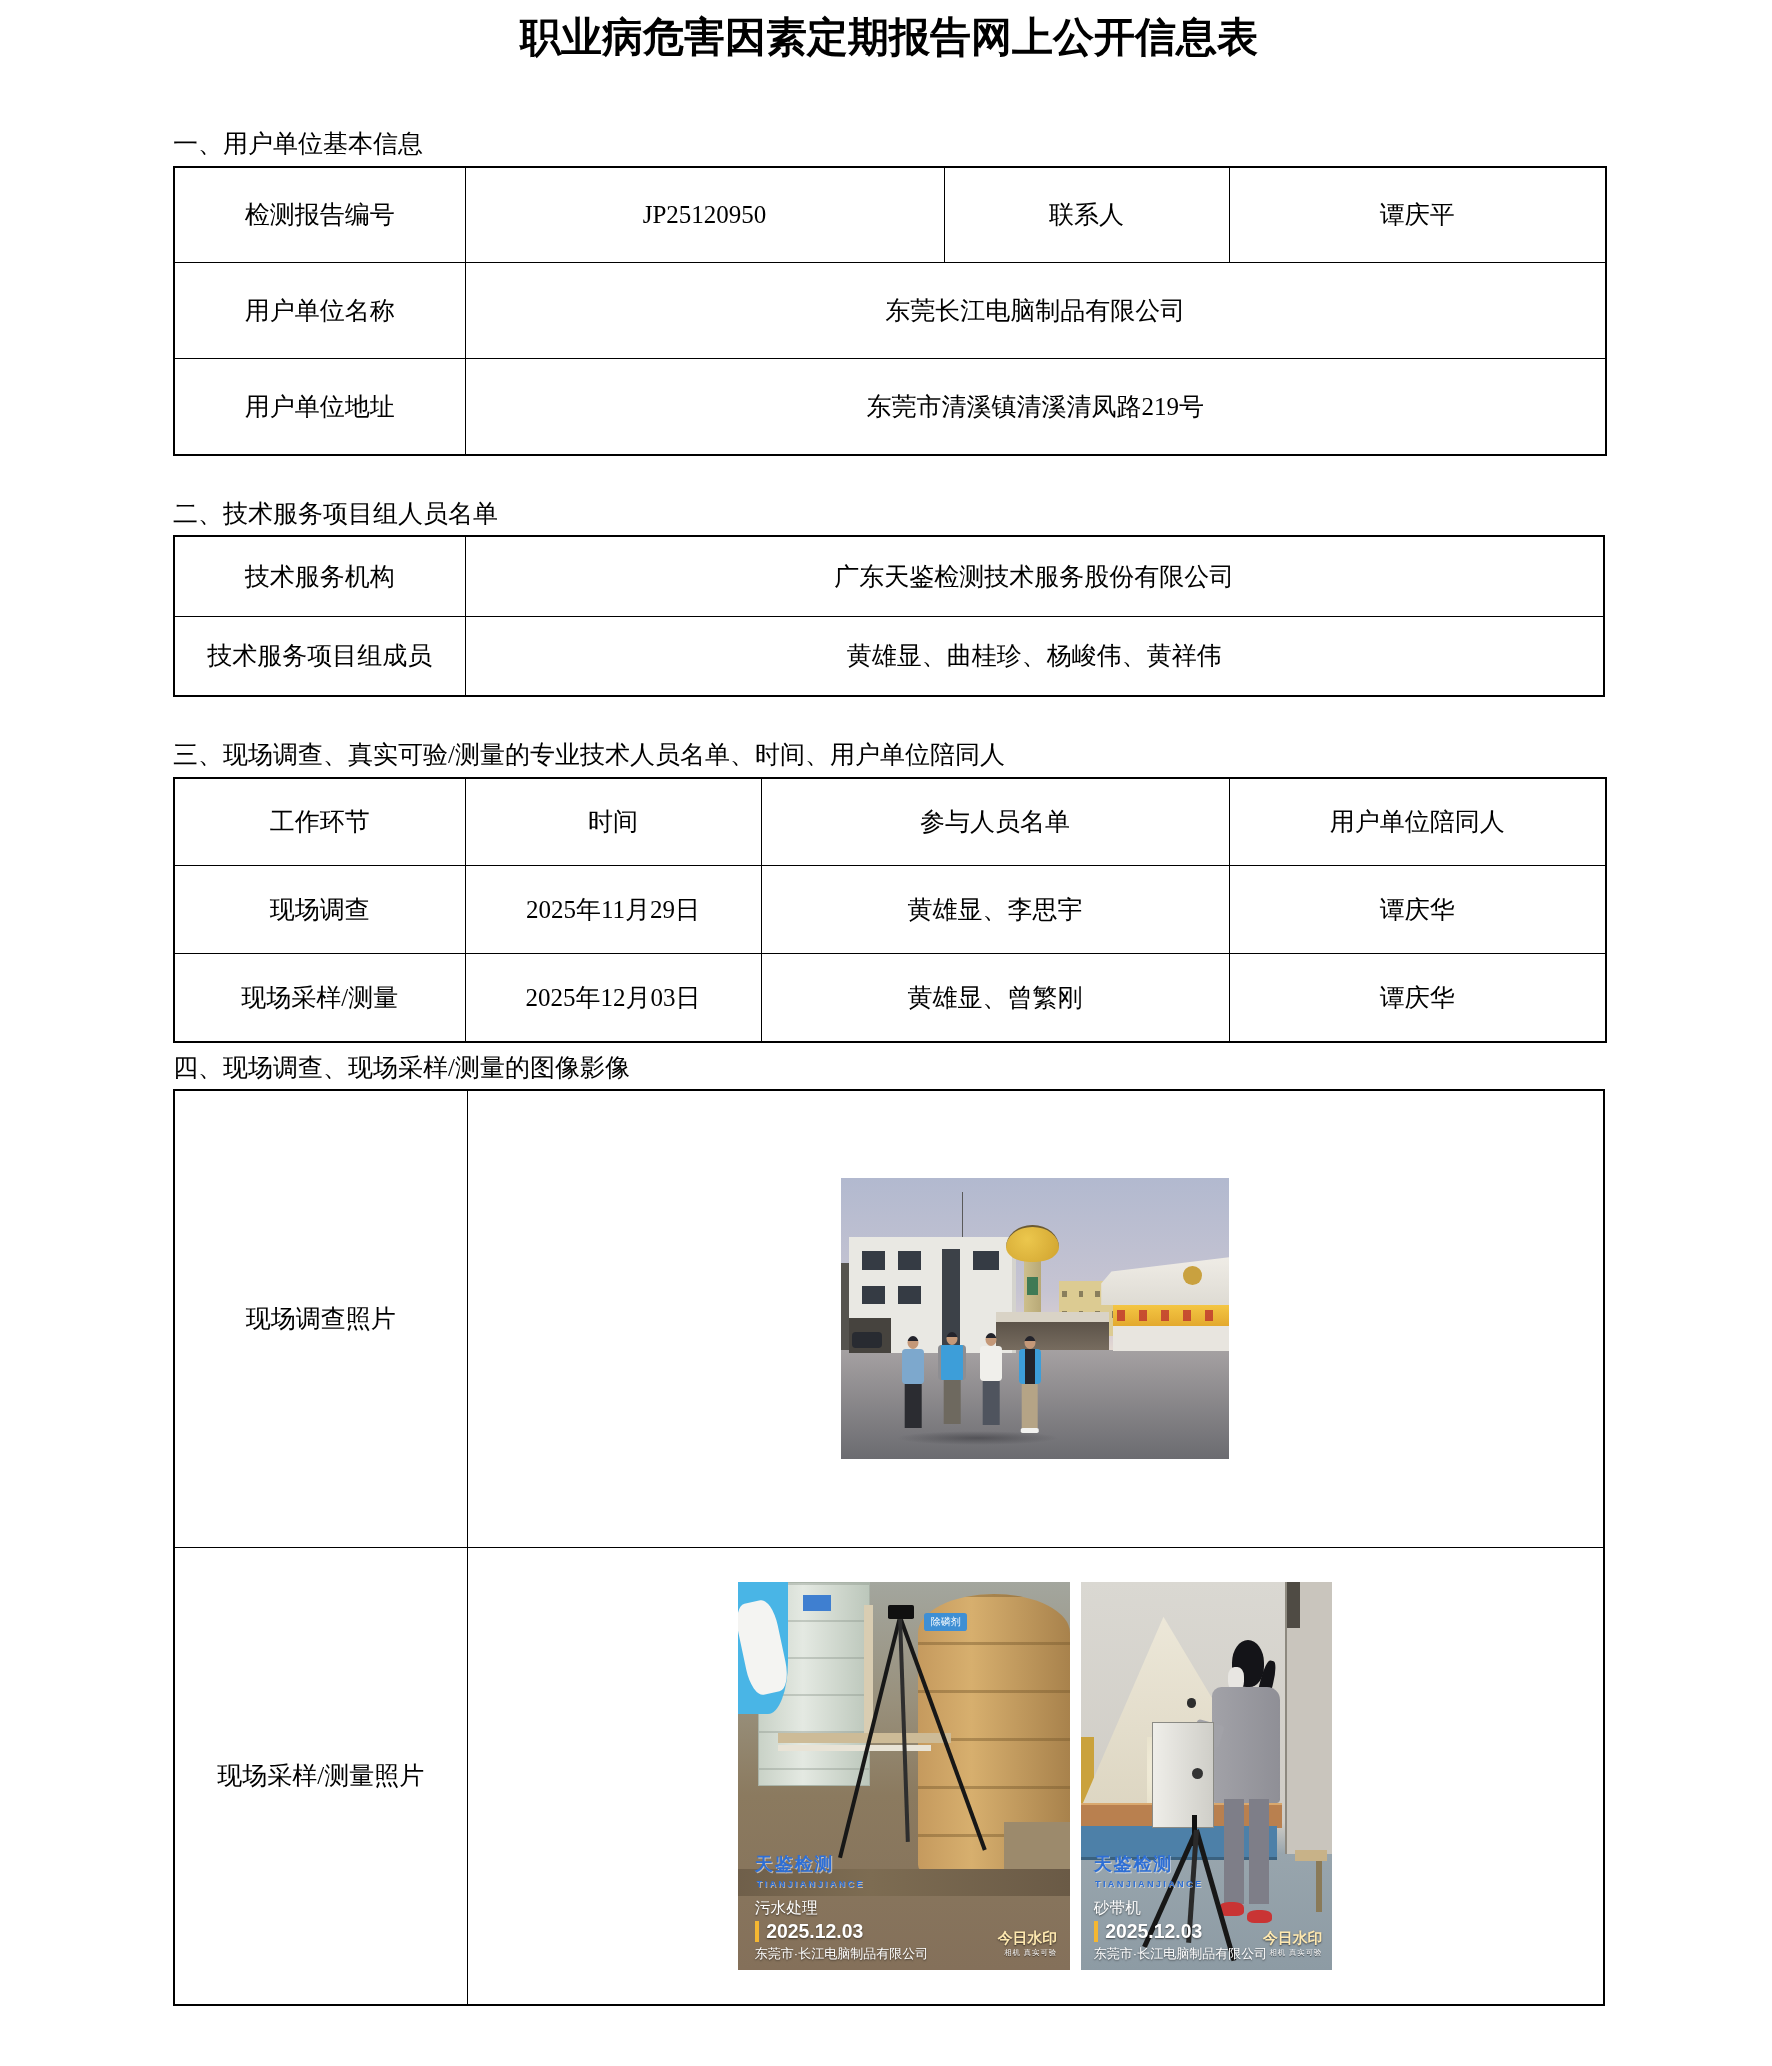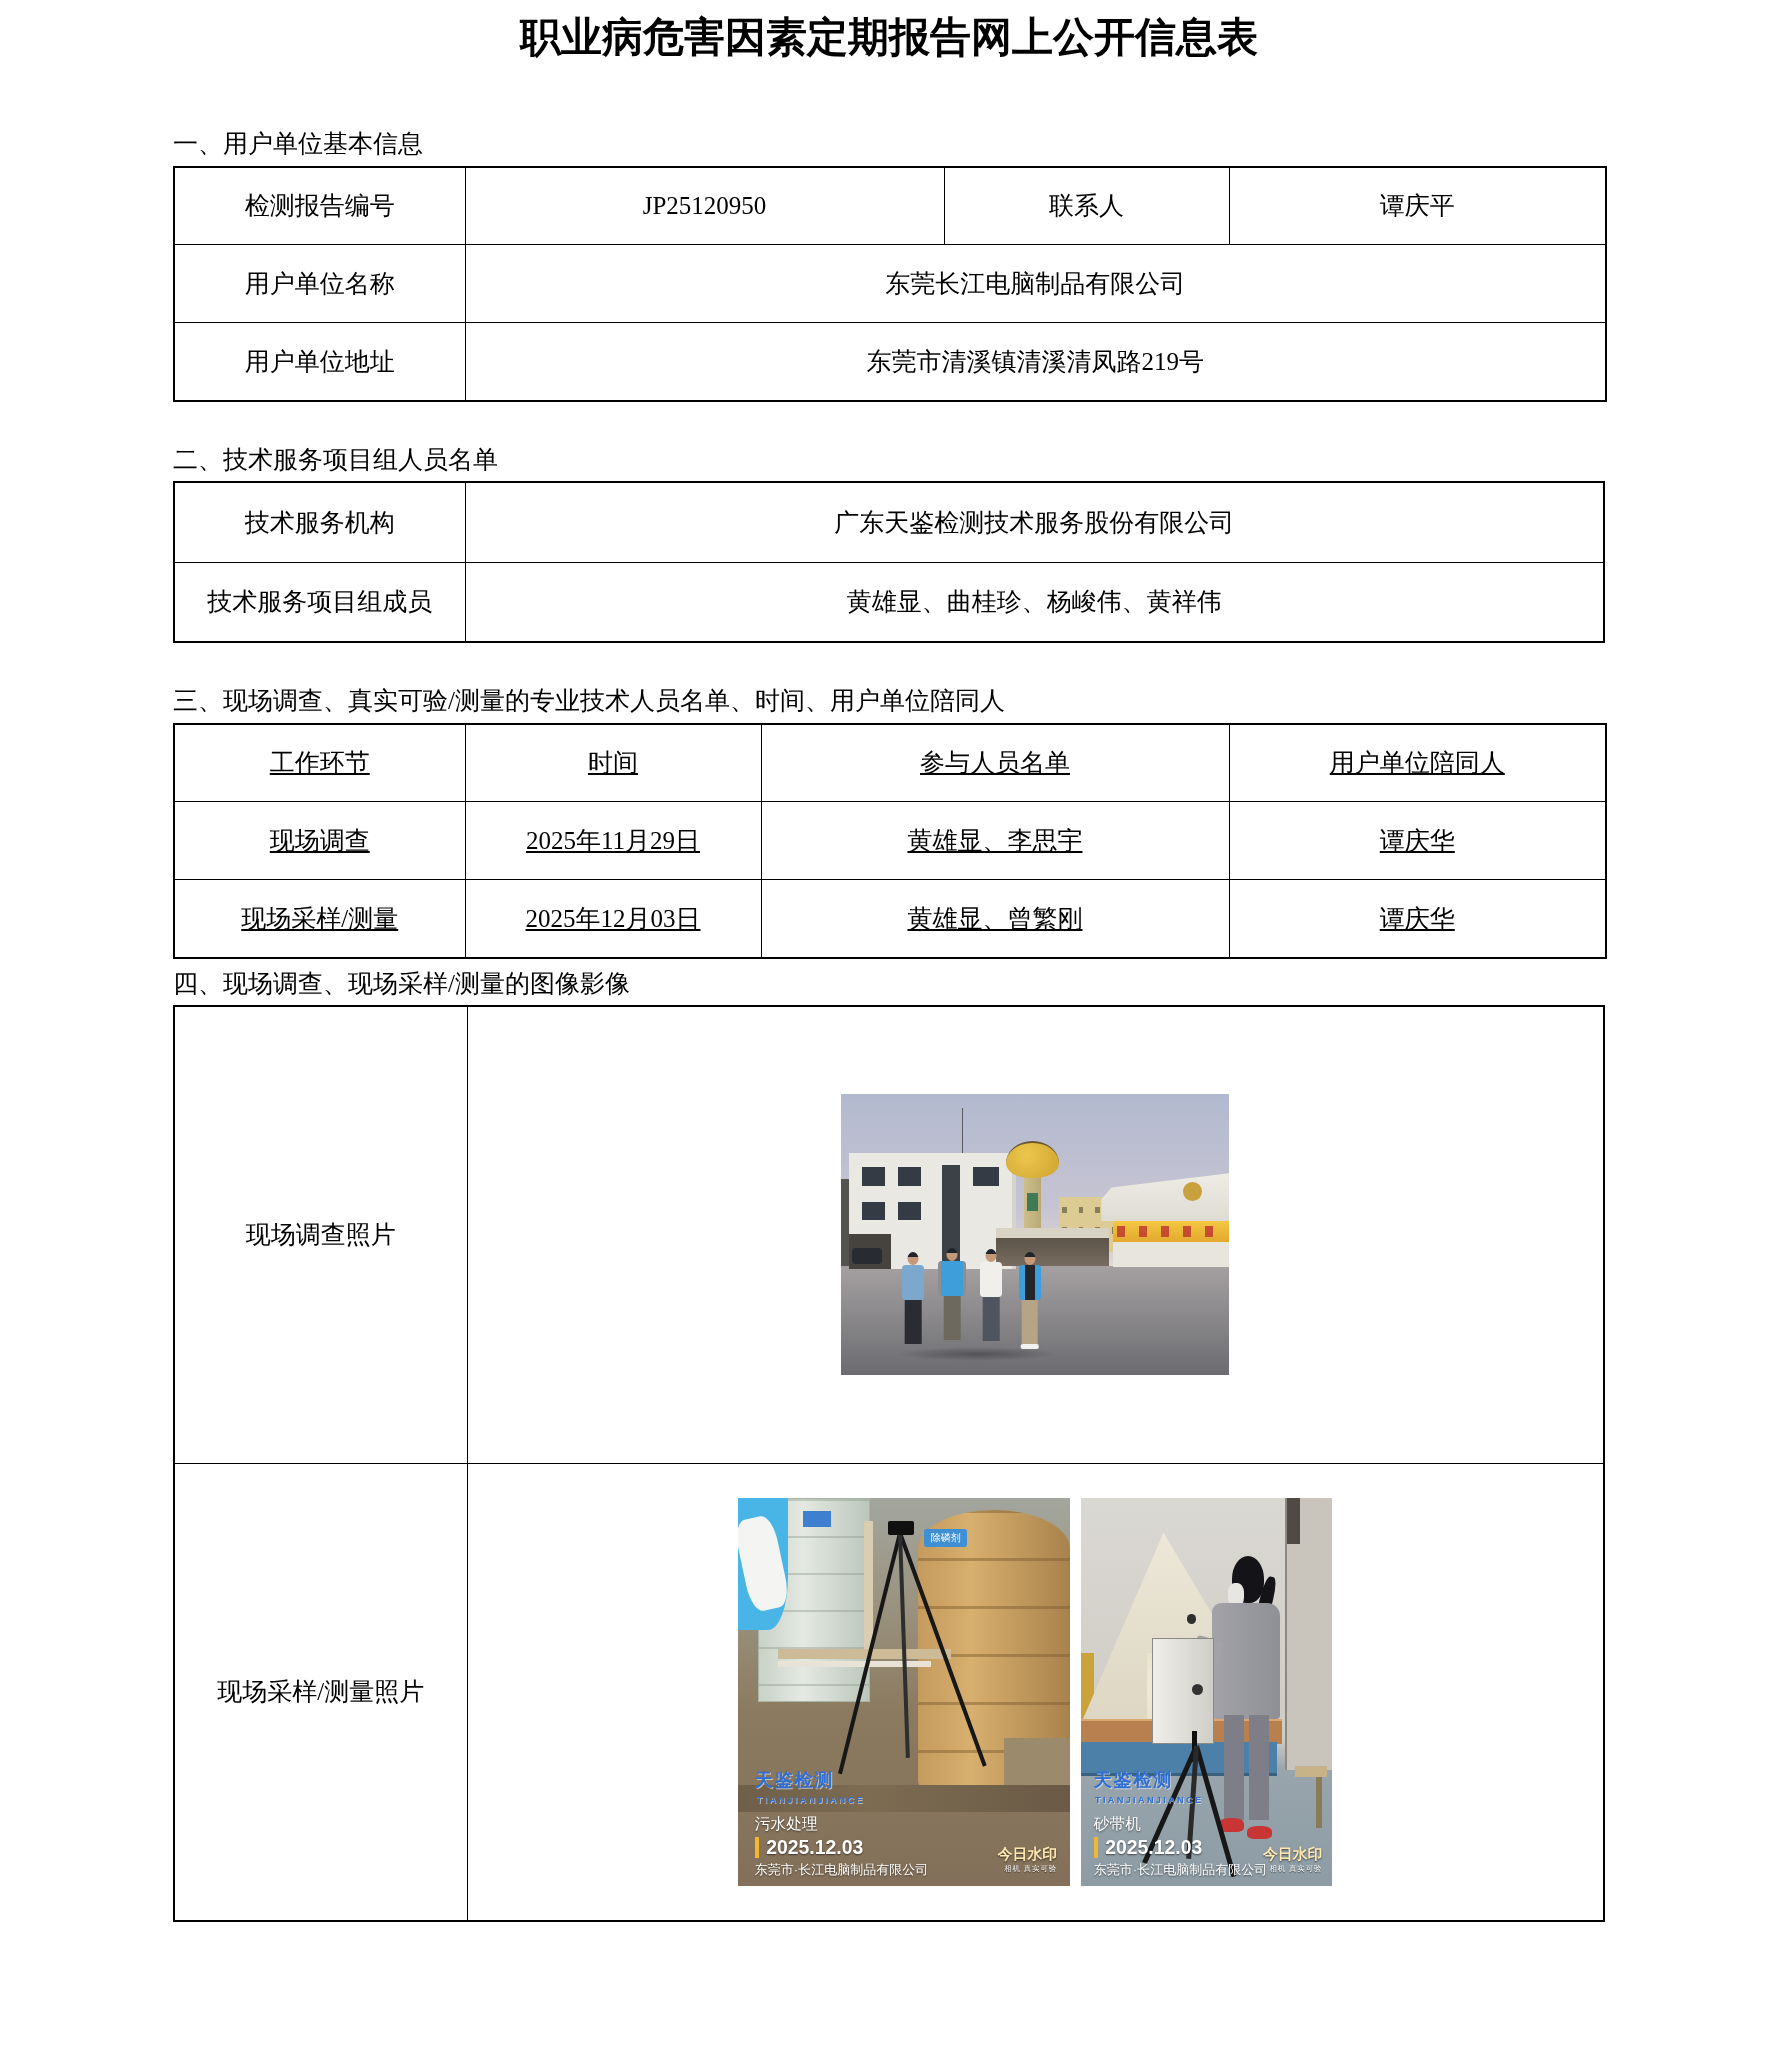--- a/index.html
+++ b/index.html
@@ -7,21 +7,21 @@
         font-family:"Liberation Serif","DejaVu Serif",serif;color:#000;}
   .content{margin-left:173px;width:1432px;}
   .title{margin:13px 0 0 0;text-align:center;font-size:41px;font-weight:700;line-height:1.2;}
   .sec{font-size:25px;line-height:31px;}
   .sec1{margin-top:66px;}
   .sec2{margin-top:42px;}
   .sec3{margin-top:42px;}
   .sec4{margin-top:9px;}
   table.t{border-collapse:collapse;table-layout:fixed;width:1432px;border:2.8px solid #000;margin-top:6.5px;}
   table.t td{border:1.8px solid #000;text-align:center;vertical-align:middle;font-size:25px;padding:0 5.5px;overflow:hidden;}
-  .t1 tr{height:78px;} .t2 tr{height:80px;} .t3 tr{height:78px;text-decoration:underline;}
+  .t1 tr{height:96px;} .t2 tr{height:80px;} .t3 tr{height:88px;}
   .t4 .r1{height:457px;} .t4 .r2{height:458px;}
   .pcell{display:flex;align-items:center;justify-content:center;gap:11px;}
   
   .ph{position:relative;overflow:hidden;flex:0 0 auto;background:#888;}
   .photo1{width:388px;height:281px;}
   .photoA{width:284px;height:388px;padding-left:48px;}
   .photoB{width:251px;height:388px;}
   .a{position:absolute;}
   
   .p1-sky{inset:0;background:linear-gradient(180deg,#b2b9cf 0%,#c6c4d2 40%,#ddd2d2 58%,#e6dcd2 62%);}

